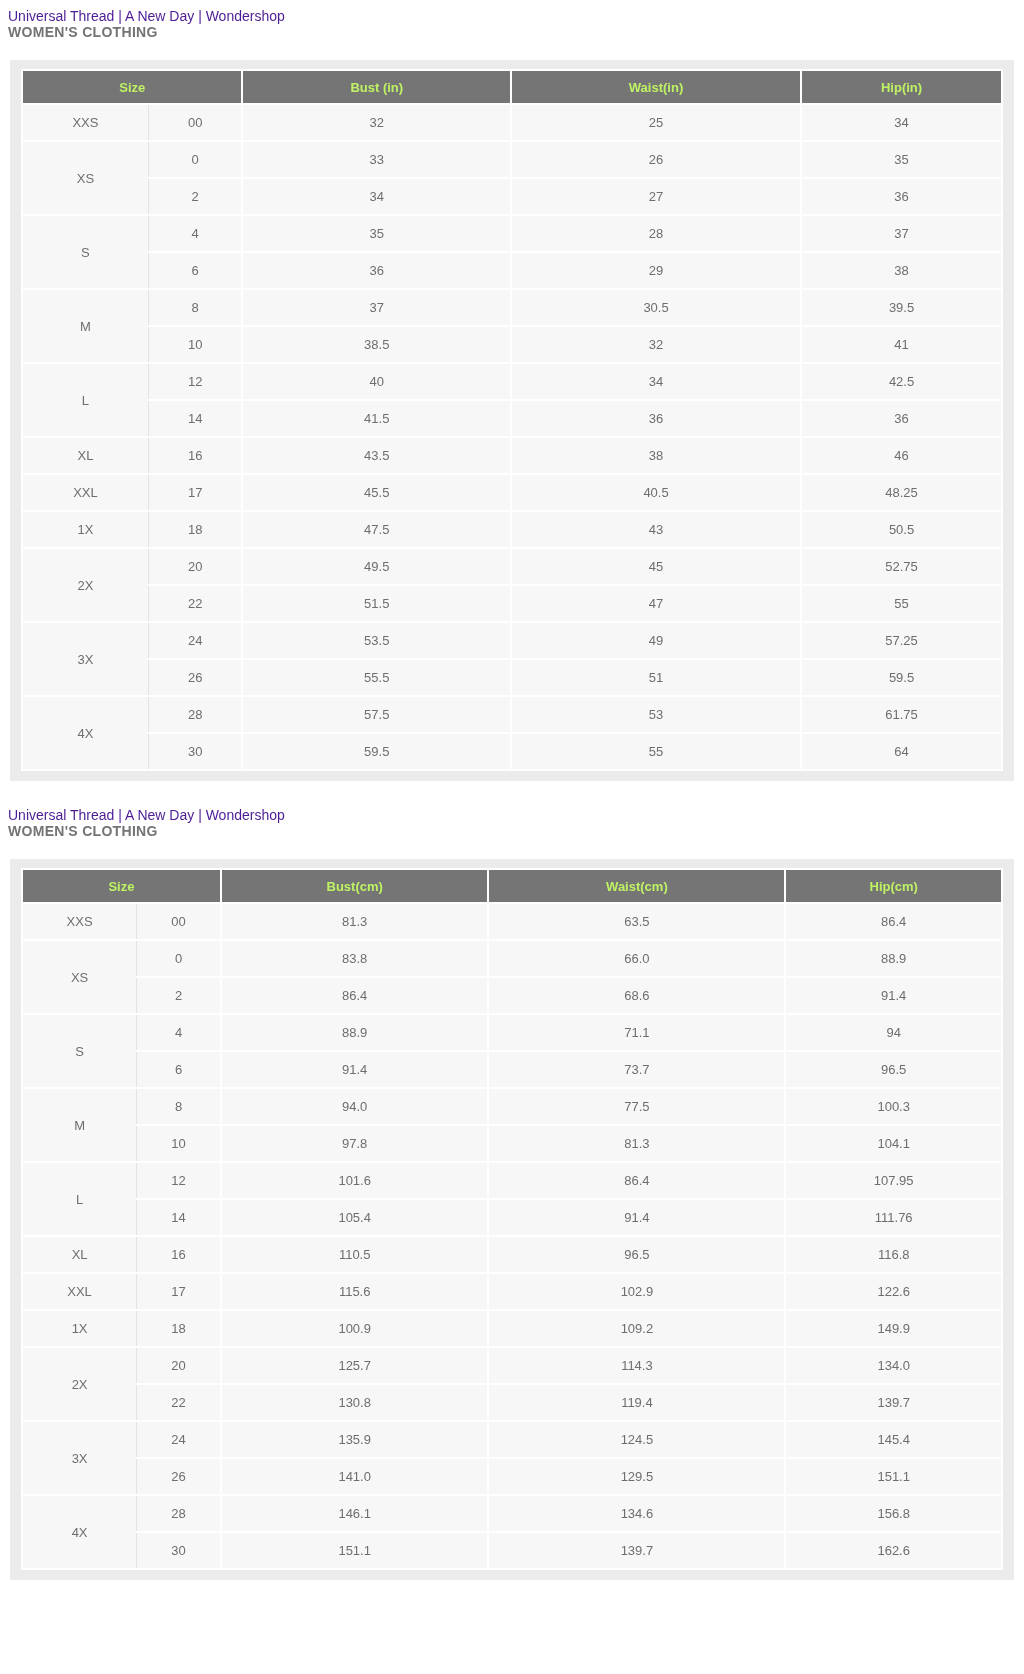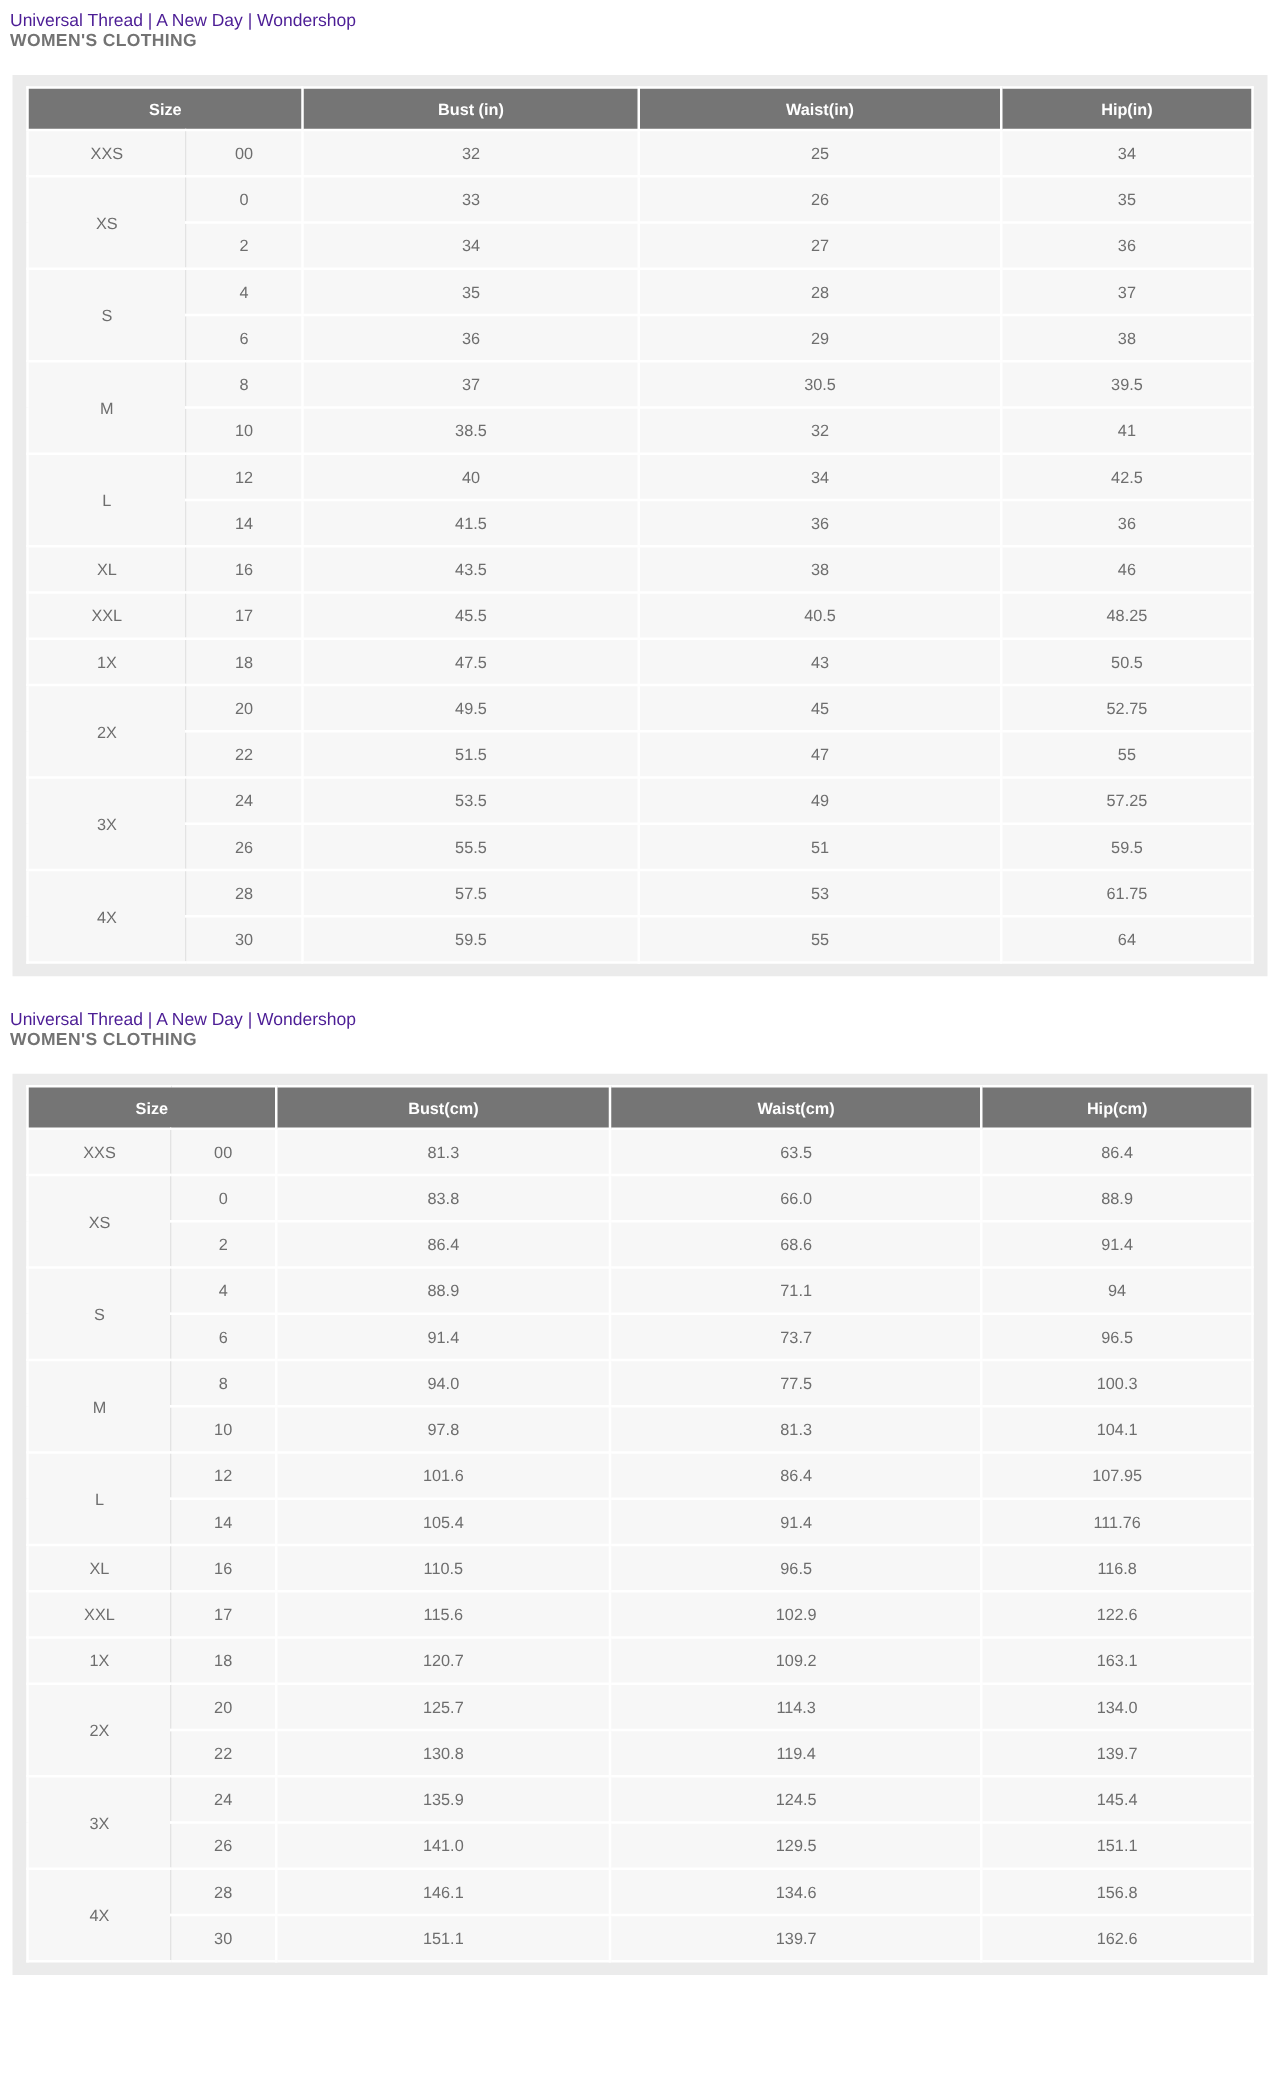--- a/index.html
+++ b/index.html
@@ -34,21 +34,21 @@
     padding: 9px 11px 10px 11px;
   }
 
   table.size-table {
     width: 100%;
     border-collapse: collapse;
     table-layout: fixed;
   }
   table.size-table th {
     background: #757575;
-    color: #ffffff;
+    color: #bef264;
     font-size: 13px;
     font-weight: bold;
     text-align: center;
     height: 34px;
     border: 2px solid #ffffff;
   }
   table.size-table td {
     background: #f7f7f7;
     color: #6e6e6e;
     font-size: 13px;
@@ -298,23 +298,23 @@
           <tr>
             <td rowspan="1" class="letter-cell">XXL</td>
             <td class="num-cell">17</td>
             <td>115.6</td>
             <td>102.9</td>
             <td>122.6</td>
           </tr>
           <tr>
             <td rowspan="1" class="letter-cell">1X</td>
             <td class="num-cell">18</td>
-            <td>120.7</td>
+            <td>100.9</td>
             <td>109.2</td>
-            <td>163.1</td>
+            <td>149.9</td>
           </tr>
           <tr>
             <td rowspan="2" class="letter-cell">2X</td>
             <td class="num-cell">20</td>
             <td>125.7</td>
             <td>114.3</td>
             <td>134.0</td>
           </tr>
           <tr>
             <td class="num-cell">22</td>

